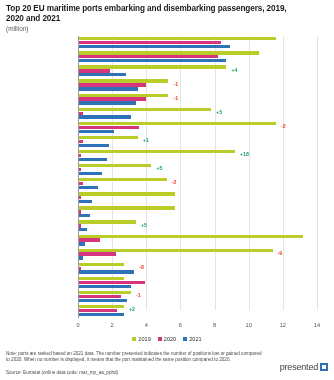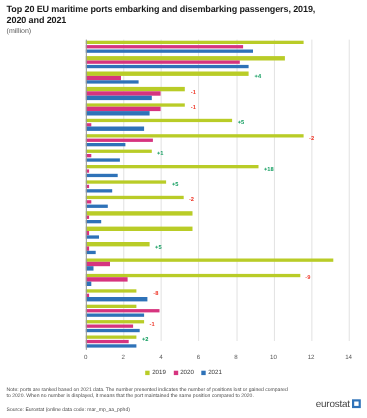--- a/index.html
+++ b/index.html
@@ -276,15 +276,15 @@
     <span class="leg">
       <span class="swatch" style="background: rgb(46, 114, 184);"></span>
       <span>2021</span>
     </span>
   </div>
 
 <div id="note">Note: ports are ranked based on 2021 data. The number presented indicates the number of positions lost or gained compared to 2020. When no number is displayed, it means that the port maintained the same position compared to 2020.</div>
 <div id="source">Source: Eurostat (online data code: mar_mp_aa_pphd)</div>
 
 <div id="logo">
-  <span class="word">eurostat</span>
+  <span class="word">presented</span>
   <span class="mark"></span>
 </div>
 
 </body></html>

